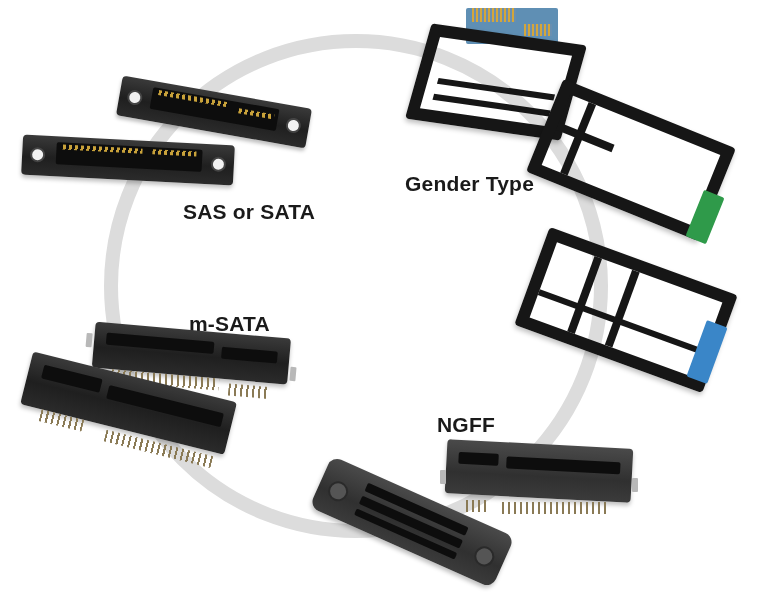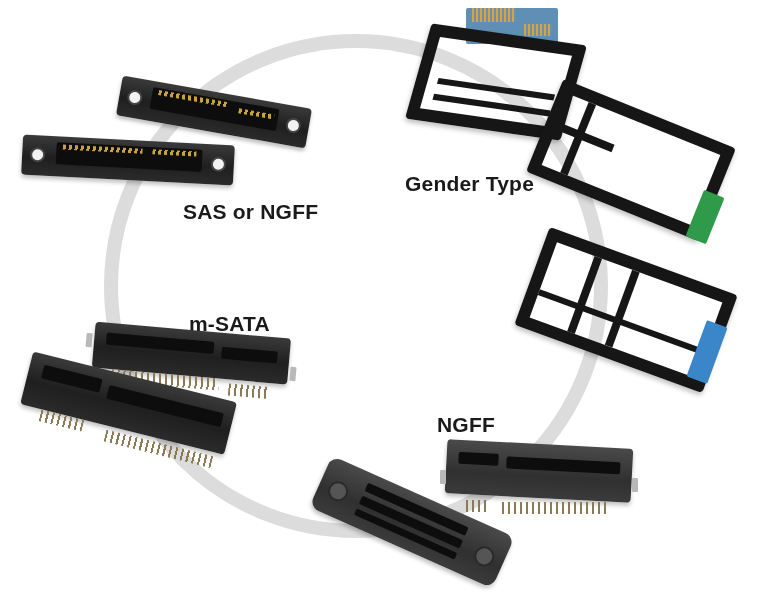--- a/index.html
+++ b/index.html
@@ -61,21 +61,21 @@
 <div class="part" style="left:22px; top:140px; width:212px; height:40px; transform: rotate(3deg);">
   <div class="conn" style="left:0; top:0; width:212px; height:40px;">
     <div class="hole" style="left:8px; top:12px;"></div>
     <div class="hole" style="right:8px; top:12px;"></div>
     <div class="slot" style="left:34px; top:6px; width:146px; height:22px;"></div>
     <div class="pins" style="left:40px; top:8px; width:80px;"></div>
     <div class="pins" style="left:130px; top:8px; width:44px;"></div>
   </div>
 </div>
 
-<div class="label" style="left:183px; top:200px;">SAS or NGFF</div>
+<div class="label" style="left:183px; top:200px;">SAS or SATA</div>
 
 <div class="part" style="left:410px; top:4px; width:170px; height:130px;">
   <div class="pcb" style="left:56px; top:4px; width:92px; height:36px; background:#5f8fb4;"></div>
   <div class="gold" style="left:62px; top:4px; width:44px; height:14px;"></div>
   <div class="gold" style="left:114px; top:20px; width:28px; height:12px;"></div>
   <div class="frame" style="left:6px; top:30px; width:160px; height:96px; transform: skewX(-8deg) rotate(8deg);">
     <div class="bar" style="left:10px; top:40px; width:120px; height:6px;"></div>
     <div class="bar" style="left:10px; top:56px; width:120px; height:6px;"></div>
   </div>
 </div>

